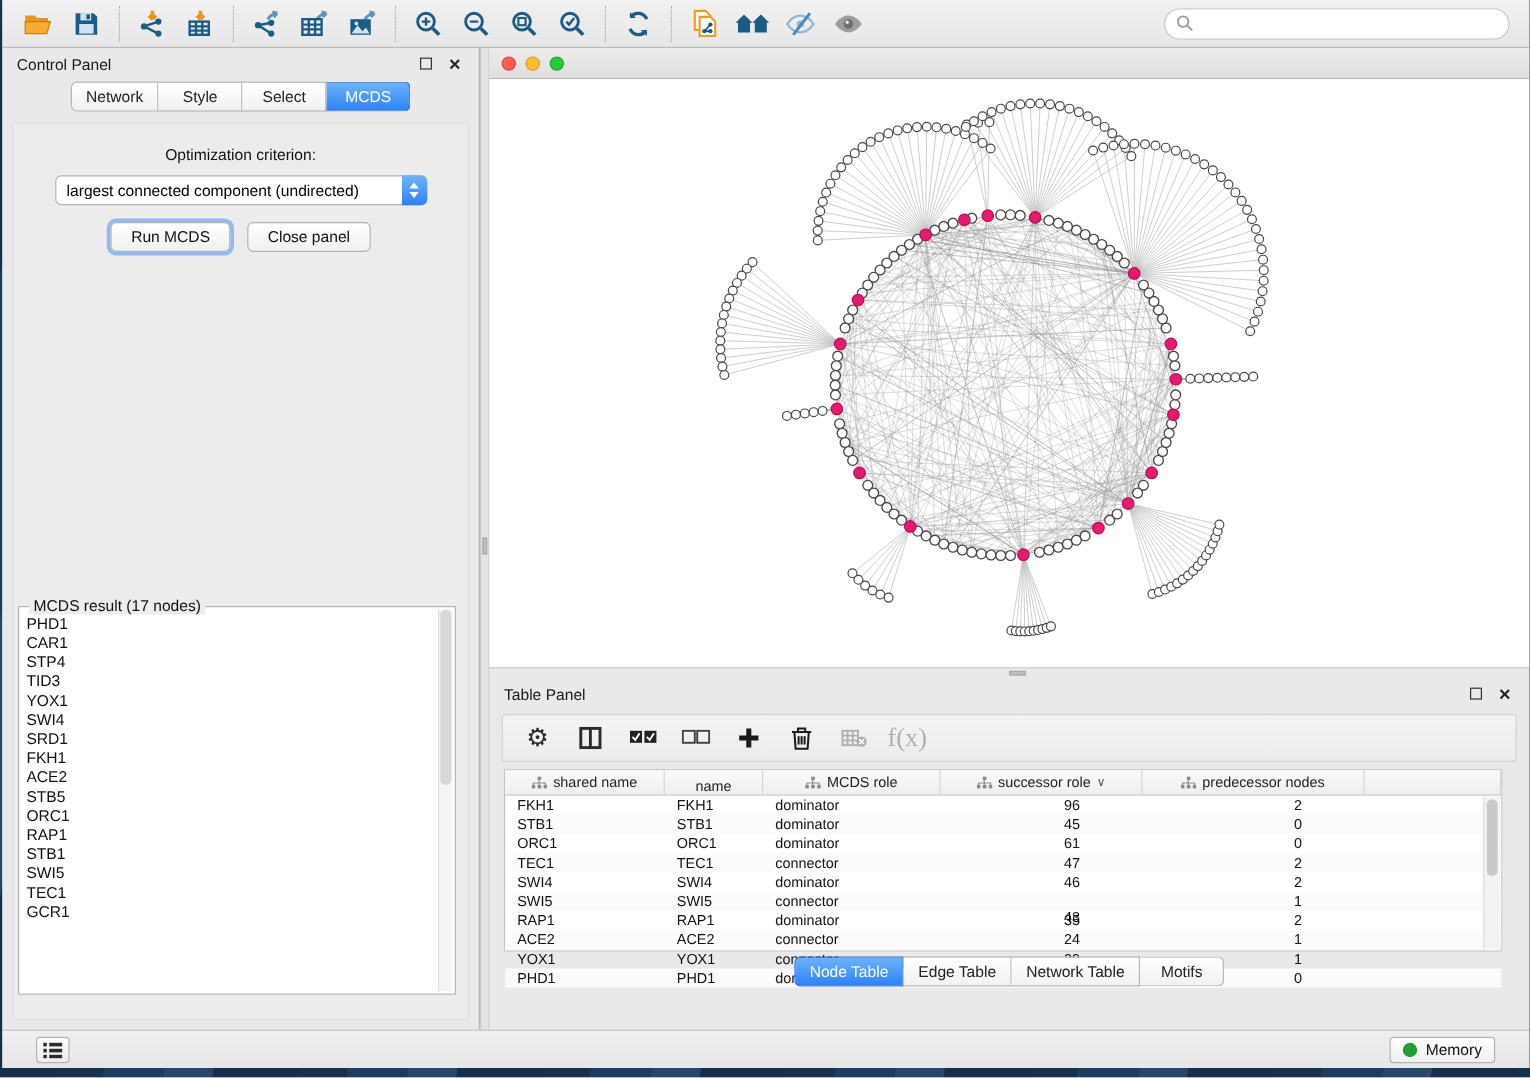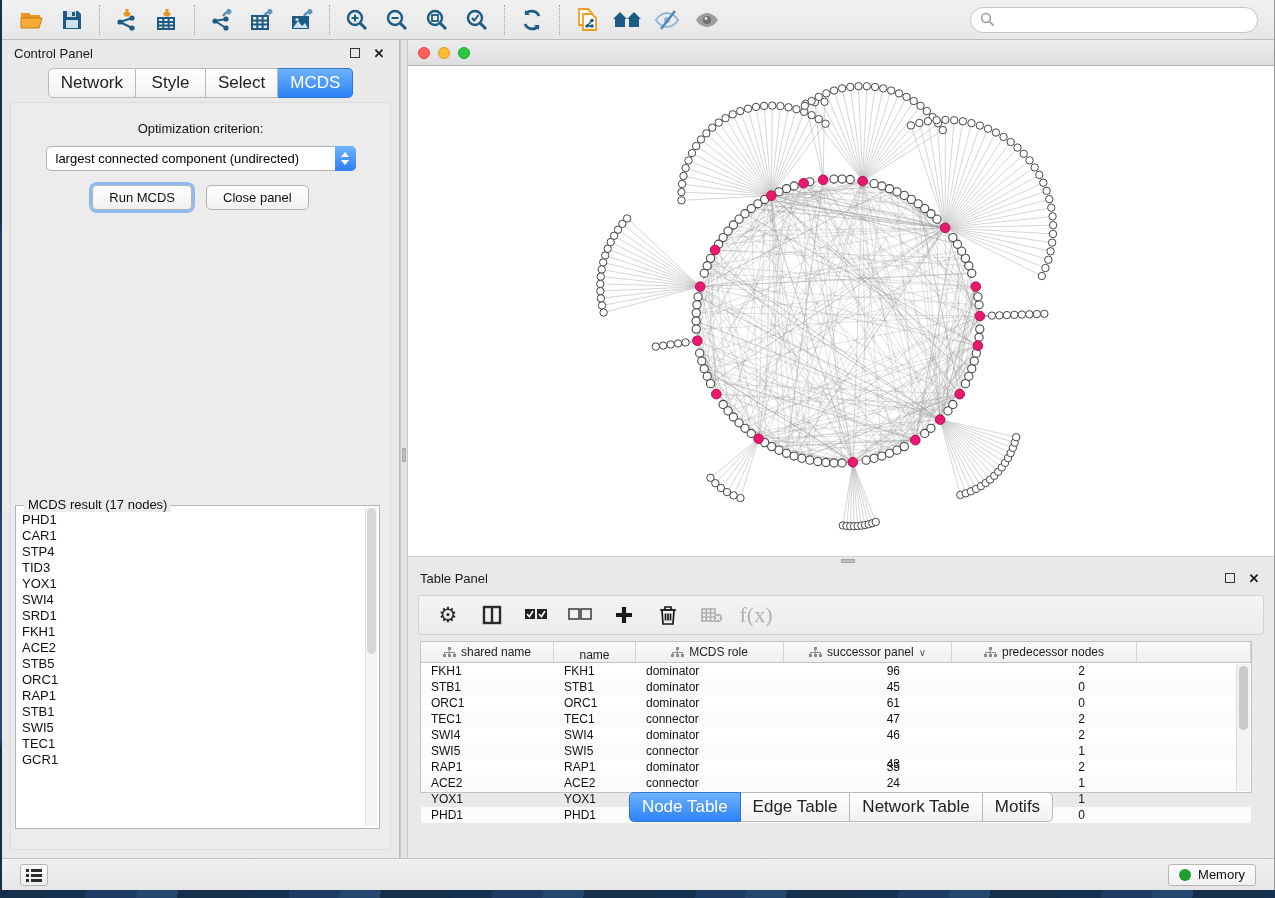--- a/index.html
+++ b/index.html
@@ -19,21 +19,21 @@
   .search input{border:none;outline:none;flex:1;font-size:13px;font-family:"Liberation Sans",sans-serif;background:transparent}
 
   
   .cpanel{position:absolute;left:0;top:40px;width:398px;bottom:32px;background:#e9e9e9;border-right:1px solid #b9b9b9}
   .panel-head{height:26px;display:flex;align-items:center;padding:0 12px;font-size:13px;color:#1a1a1a}
   .panel-head .spacer{flex:1}
   .wbtn{width:16px;height:16px;display:flex;align-items:center;justify-content:center;color:#222;font-weight:bold;font-size:13px;margin-left:8px}
   .float-glyph{width:10px;height:10px;border:1.6px solid #333}
   .tabbar{display:flex;justify-content:center;margin-top:2px}
   .seg{display:flex}
-  .seg .tab{min-width:70px;padding:4px 12px;font-size:17px;text-align:center;background:linear-gradient(#ffffff,#f1f1f1);
+  .seg .tab{min-width:70px;padding:4px 12px;font-size:13px;text-align:center;background:linear-gradient(#ffffff,#f1f1f1);
     border:1px solid #b9b9b9;border-left-width:0;color:#222}
   .seg .tab:first-child{border-left-width:1px;border-radius:5px 0 0 5px}
   .seg .tab:last-child{border-radius:0 5px 5px 0}
   .seg .tab.active{background:linear-gradient(#6cb2fd,#2e82f7);color:#fff;border-color:#2e75d8}
   .cp-body{position:absolute;left:8px;right:8px;top:62px;bottom:8px;background:#ececec;
     border:1px solid #dcdcdc;border-radius:3px}
   .opt-label{margin-top:18px;text-align:center;font-size:13px;color:#111}
   .dropdown{margin:10px auto 0;width:310px;height:25px;background:#fff;border:1px solid #b3b3b3;border-radius:5px;
     display:flex;align-items:center;font-size:13px}
   .dropdown .dval{flex:1;padding:0 9px;white-space:nowrap;overflow:hidden}
@@ -85,21 +85,21 @@
   .tr:nth-child(even){background:#fbfbfb}
   .td{padding:0 10px;white-space:nowrap;overflow:hidden}
   .td.num{text-align:right}
   .tbl-scroll{position:absolute;top:22px;bottom:1px;right:1px;width:14px;background:#f3f3f3;border-left:1px solid #ddd}
   .tbl-scroll .thumb{position:absolute;top:2px;left:2px;right:2px;height:64px;background:#c9c9c9;border-radius:7px}
   .tp-tabs{position:absolute;left:0;right:0;bottom:36px;display:flex;justify-content:center}
   .sort-chevron{color:#555;font-size:10px}
 
   
   .statusbar{position:absolute;left:0;right:0;bottom:0;height:32px;background:linear-gradient(#f0f0f0,#e6e6e6);
-    border-top:1px solid #c2c2c2;display:flex;align-items:center;padding:0 18px}
+    border-top:1px solid #c2c2c2;display:flex;align-items:center;padding:0 28px}
   .sq-btn{width:28px;height:22px;border:1px solid #b5b5b5;background:linear-gradient(#fcfcfc,#ededed);border-radius:3px;
     display:flex;align-items:center;justify-content:center}
   .mem-btn{margin-left:auto;height:22px;border:1px solid #b5b5b5;background:linear-gradient(#fdfdfd,#f0f0f0);border-radius:3px;
     display:flex;align-items:center;gap:7px;padding:0 10px;font-size:13px;color:#111}
   .mem-dot{width:12px;height:12px;border-radius:50%;background:#1f9e35}
   svg{display:block}
 </style>
 </head>
 <body>
 
@@ -1216,21 +1216,21 @@
                 <svg width="13" height="11" viewBox="0 0 13 11">
                   <g fill="#8a8a8a">
                     <rect x="5" y="0" width="3" height="3"></rect>
                     <rect x="0" y="7" width="3" height="3"></rect>
                     <rect x="5" y="7" width="3" height="3"></rect>
                     <rect x="10" y="7" width="3" height="3"></rect>
                     <path d="M6.2 3v2.5M1.5 7V5.5h10V7M6.2 5.5V7" stroke="#8a8a8a" fill="none"></path>
                   </g>
                 </svg>
               </span>
-              <span>successor panel</span>
+              <span>successor role</span>
               <span class="sort-chevron">∨</span>
             </div>
             <div class="th" style="width: 185px;">
               <span>
                 <svg width="13" height="11" viewBox="0 0 13 11">
                   <g fill="#8a8a8a">
                     <rect x="5" y="0" width="3" height="3"></rect>
                     <rect x="0" y="7" width="3" height="3"></rect>
                     <rect x="5" y="7" width="3" height="3"></rect>
                     <rect x="10" y="7" width="3" height="3"></rect>

